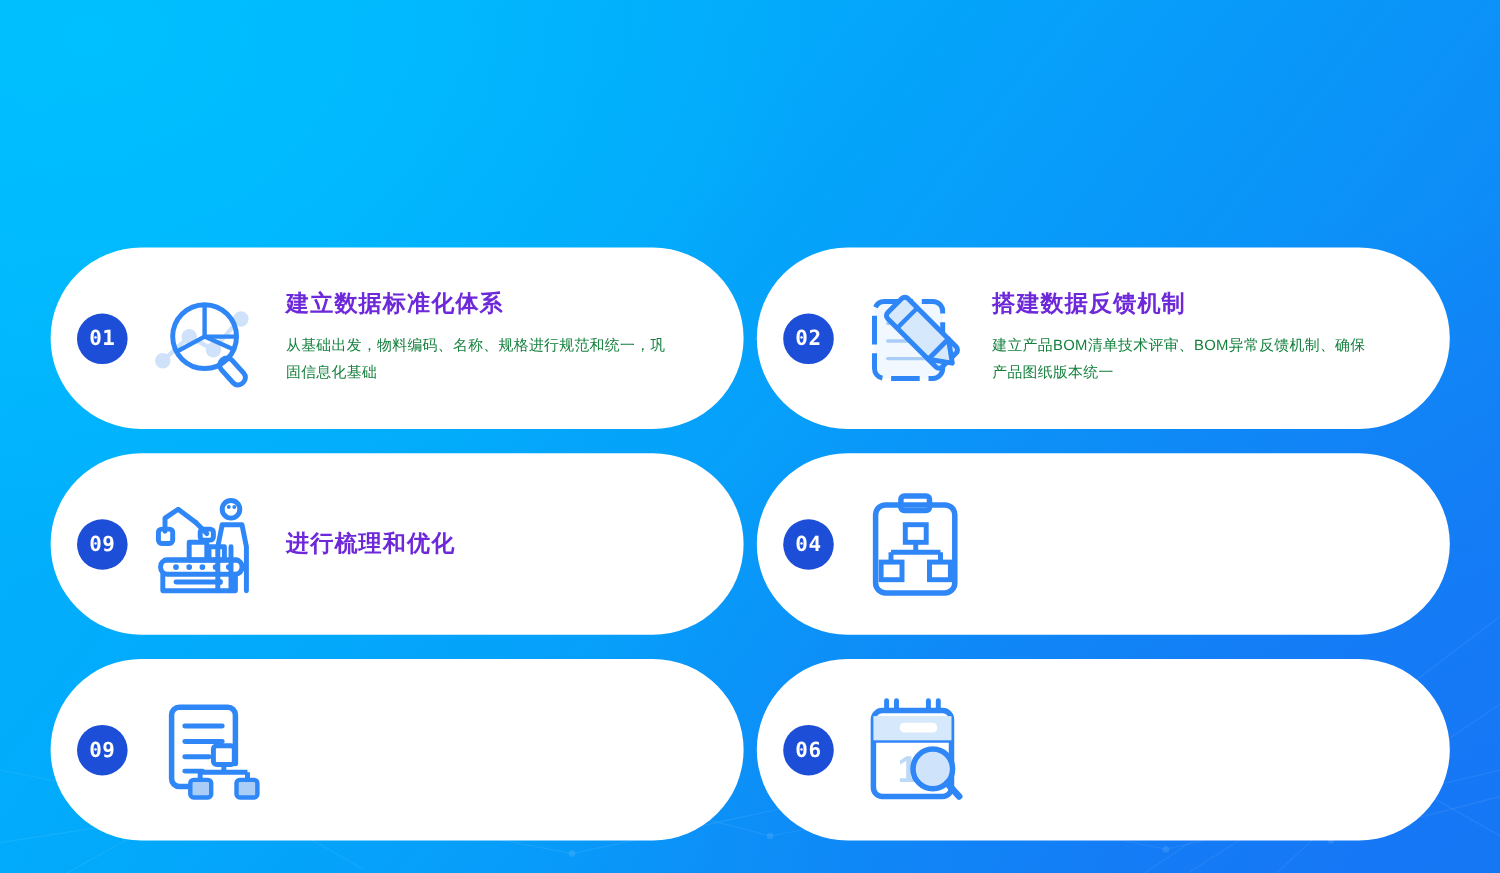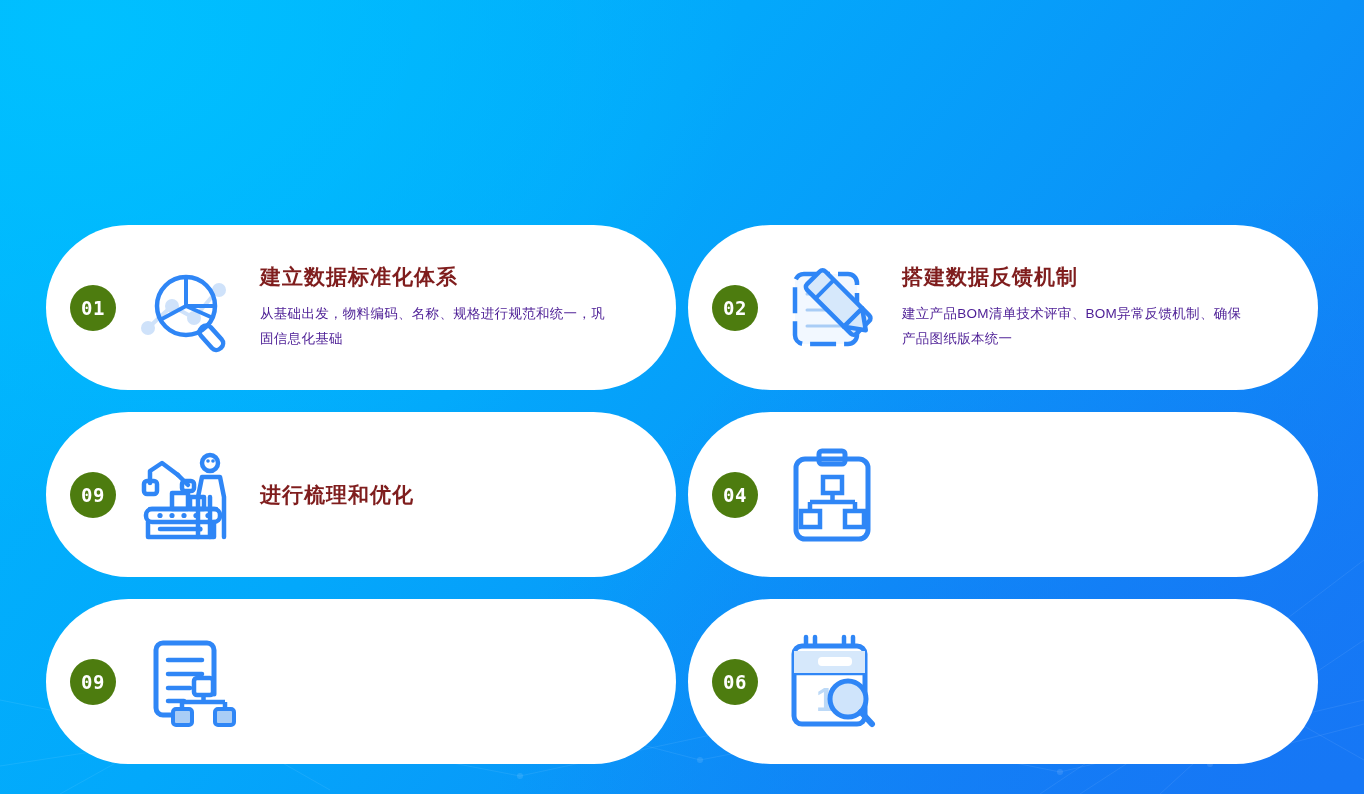--- a/index.html
+++ b/index.html
@@ -48,41 +48,41 @@
     position:relative;
     height:165px;
     background:#ffffff;
     border-radius:84px;
     display:flex; align-items:center;
     padding:0 34px 0 24px;
   }
   .badge {
     flex:0 0 auto;
     width:46px; height:46px; border-radius:50%;
-    background:#4d7c0f;
+    background:#1d4ed8;
     color:#ffffff;
     display:flex; align-items:center; justify-content:center;
     font-size:19px; font-weight:700; letter-spacing:.5px;
     font-family:"DejaVu Sans Mono","Liberation Mono",monospace;
   }
   .icon-wrap {
     flex:0 0 auto;
     width:120px; height:105px;
     display:flex; align-items:center; justify-content:center;
     margin-left:14px;
   }
   .icon-wrap svg { display:block; }
   .card-text { flex:1 1 auto; margin-left:10px; min-width:0; }
   .card-title {
-    color:#7f1d1d; font-size:21px; font-weight:700;
+    color:#6d28d9; font-size:21px; font-weight:700;
     letter-spacing:1px; line-height:1.3;
   }
   .card-desc {
     margin-top:12px;
-    color:#4c1d95; font-size:13.5px; line-height:1.85;
+    color:#15803d; font-size:13.5px; line-height:1.85;
     letter-spacing:.3px; max-width:350px;
   }
   .card-desc.wide { max-width:340px; }
 </style>
 </head>
 <body>
 
 <div id="page">
 
   <div id="bg"></div>

